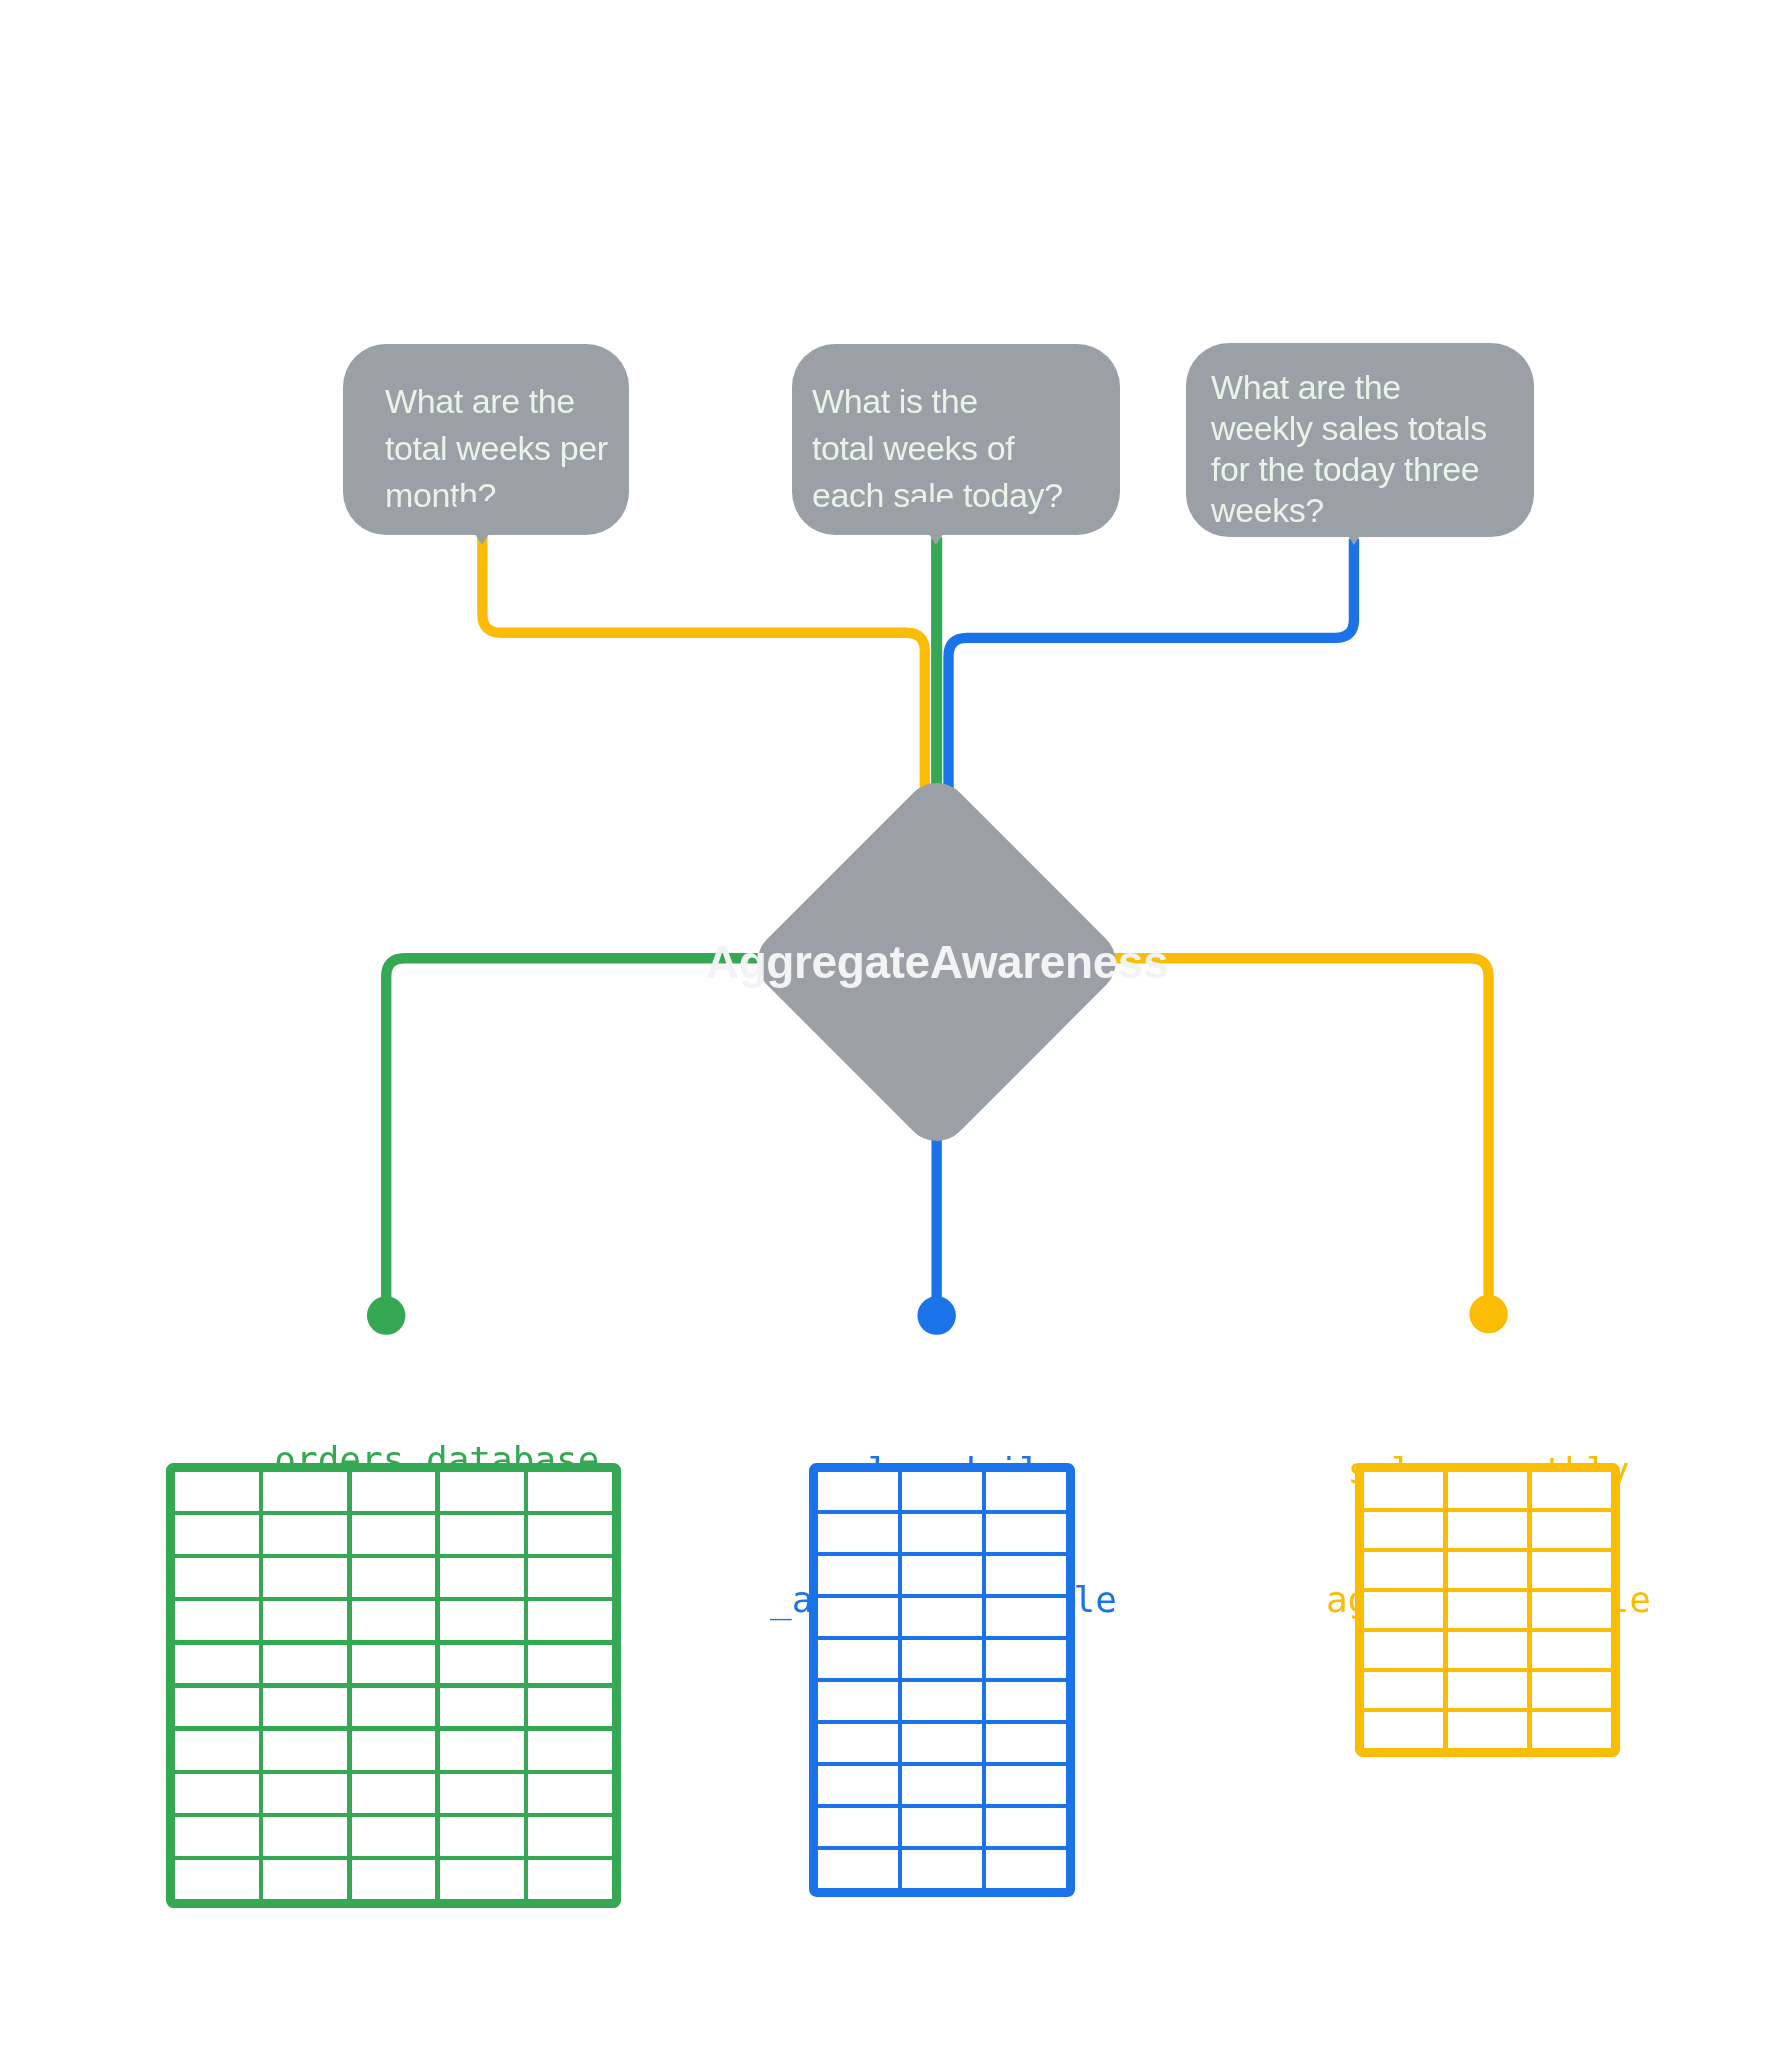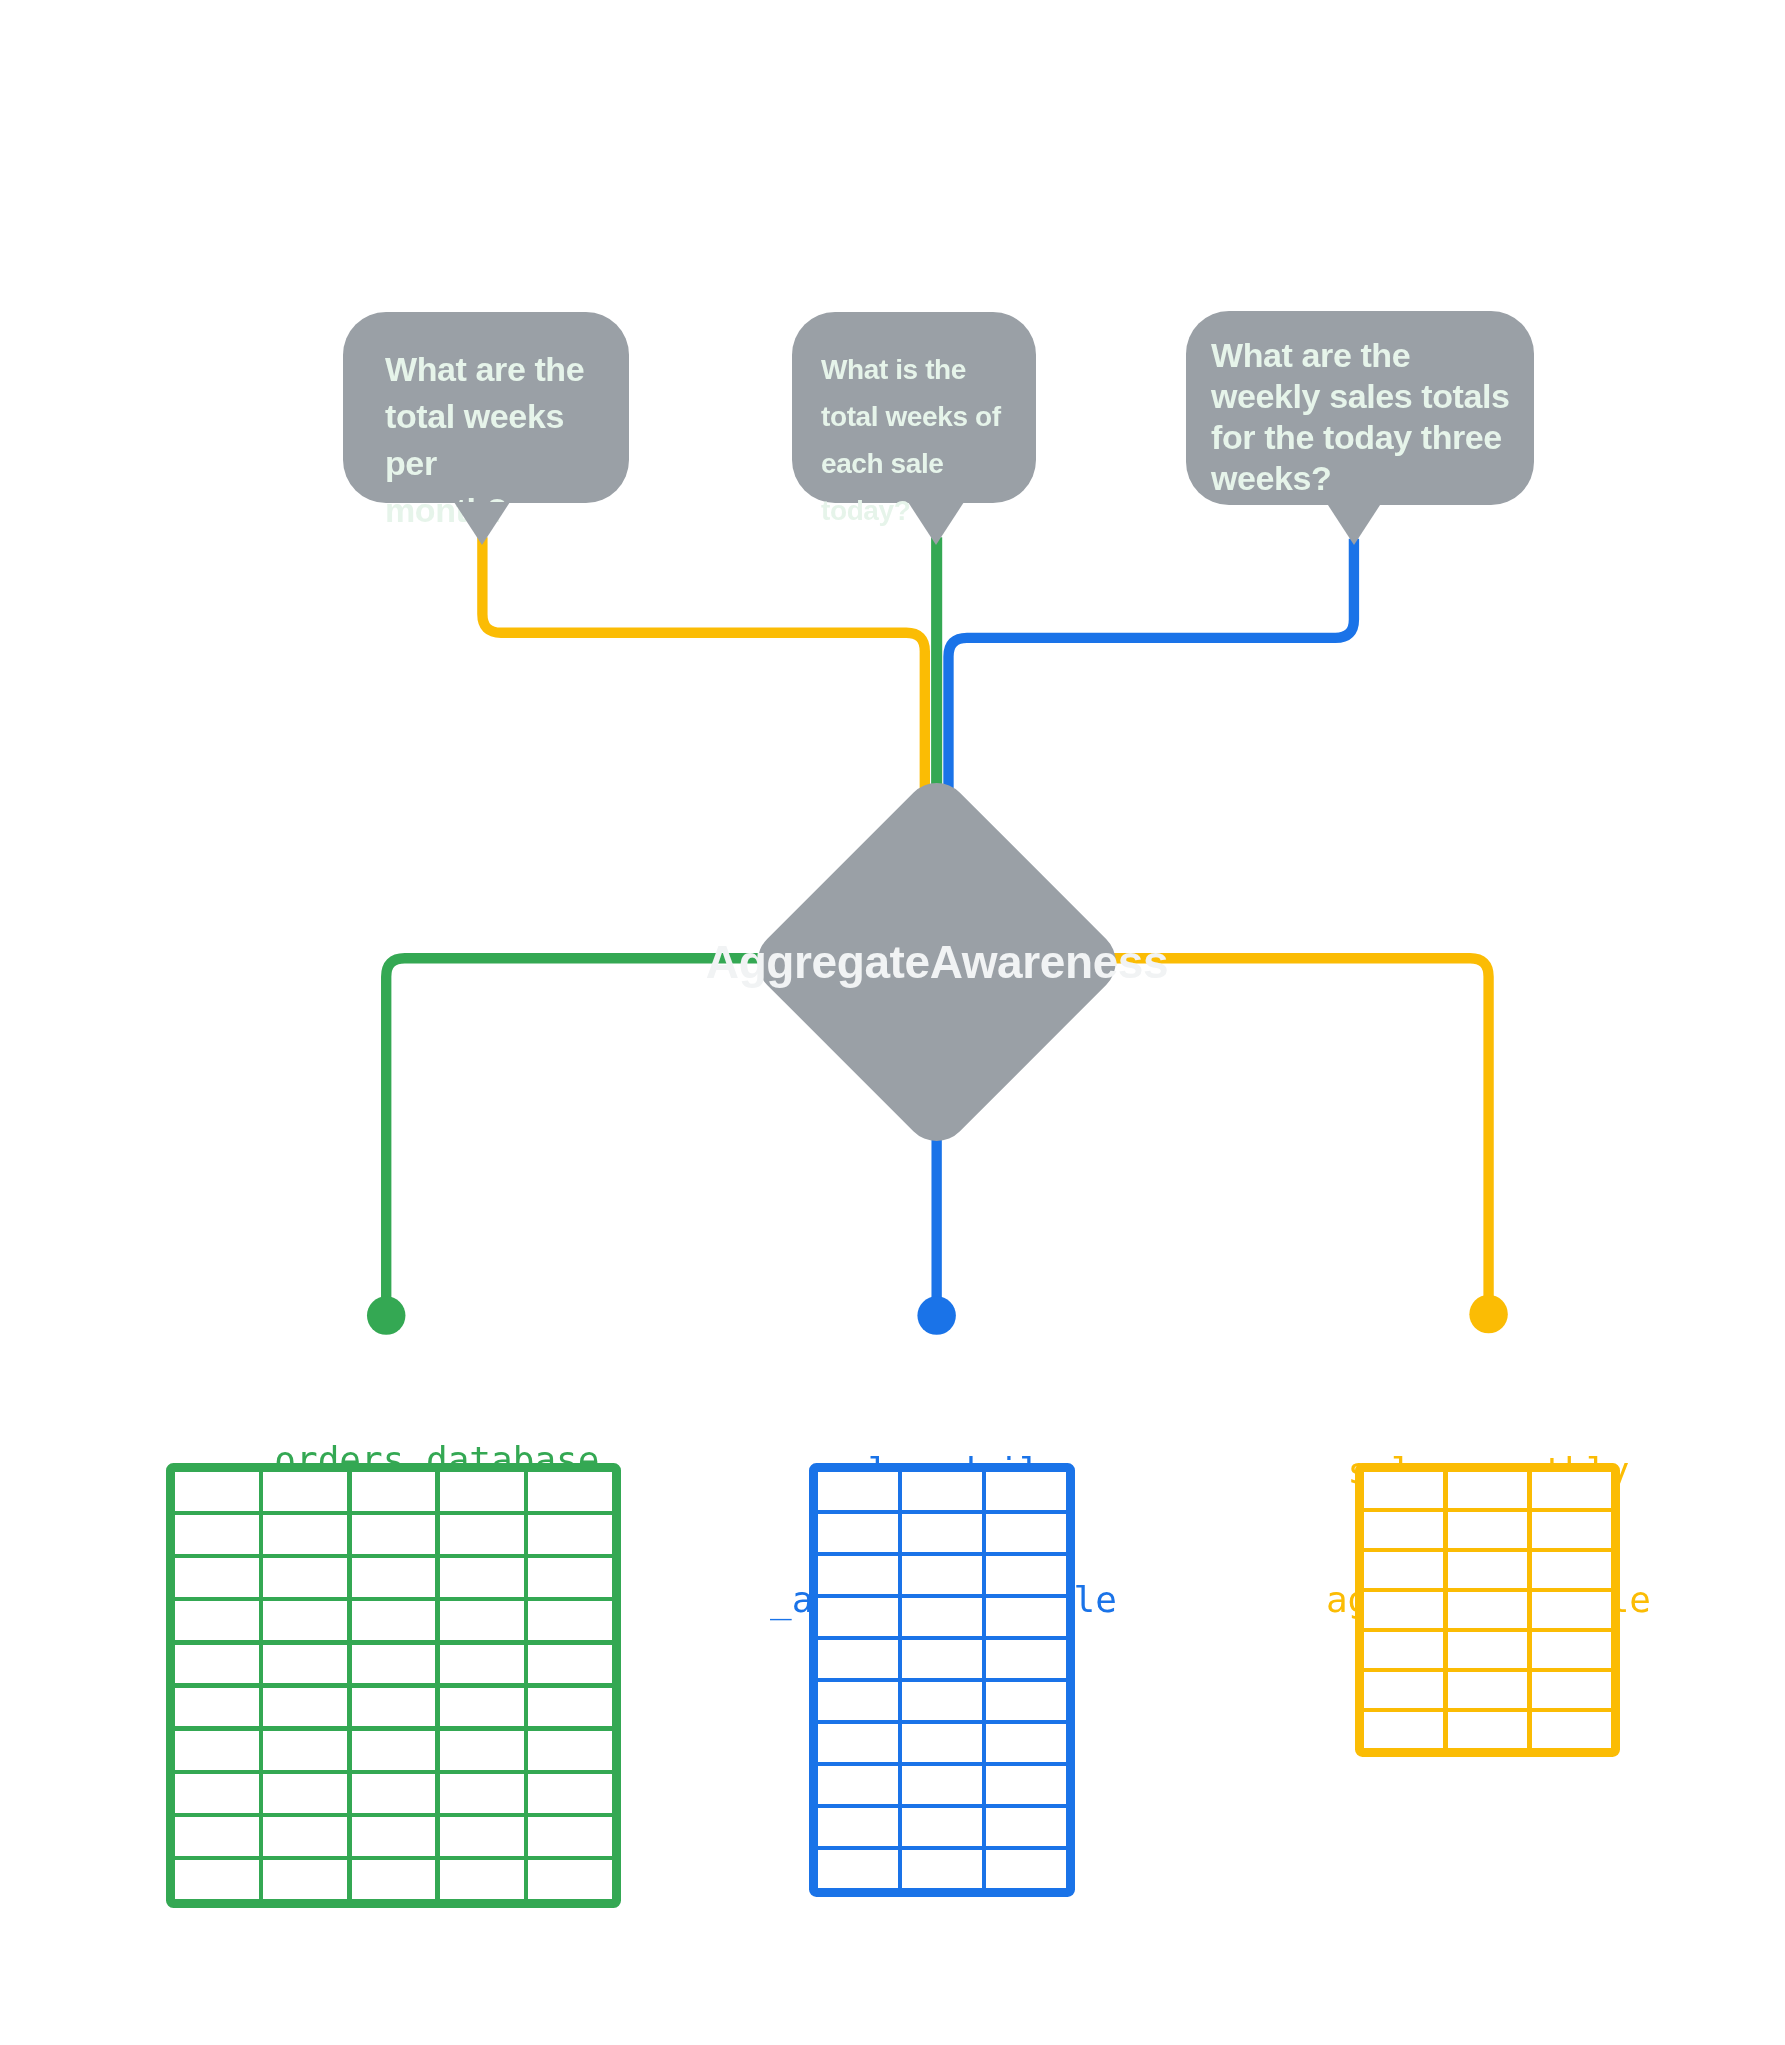--- a/index.html
+++ b/index.html
@@ -4,31 +4,32 @@
 <style>
   html,body{margin:0;padding:0;background:#ffffff;}
   #canvas{
     position:relative;width:1786px;height:2046px;background:#ffffff;
     font-family:"Liberation Sans",sans-serif;overflow:hidden;
   }
   #wires{position:absolute;left:0;top:0;width:1786px;height:2046px;}
 
   .bubble{
     position:absolute;background:var(--gray);border-radius:43px;
-    color:var(--bubble_text);font-weight:700;letter-spacing:-0.4px;
+    color:var(--bubble_text);font-weight:400;letter-spacing:-0.4px;
     box-sizing:border-box;
+    margin-top:32px;
   }
   .bubble .line{display:block;}
   .tail{
     position:absolute;width:0;height:0;
     border-left:28px solid transparent;border-right:28px solid transparent;
     border-top:43px solid var(--gray);
   }
   .bubble-1{left:343px;top:312px;width:286px;height:191px;padding:34px 15px 0 42px;font-size:34px;line-height:47px;}
-  .bubble-2{left:792px;top:312px;width:244px;height:191px;padding:34px 15px 0 29px;font-size:28px;line-height:47px;}
+  .bubble-2{left:792px;top:312px;width:328px;height:191px;padding:34px 15px 0 20px;font-size:34px;line-height:47px;}
   .bubble-3{left:1186px;top:311px;width:348px;height:194px;padding:24px 12px 0 25px;font-size:34px;line-height:41px;}
   .tail-1{left:454px;top:502px;}
   .tail-2{left:908px;top:502px;}
   .tail-3{left:1326px;top:502px;}
 
   .diamond-label{
     position:absolute;left:789px;top:884px;width:296px;height:155px;
     display:flex;flex-direction:row;align-items:center;justify-content:center;
     color:var(--diamond_text);font-size:46px;line-height:58px;font-weight:700;
     text-align:center;letter-spacing:-0.4px;

